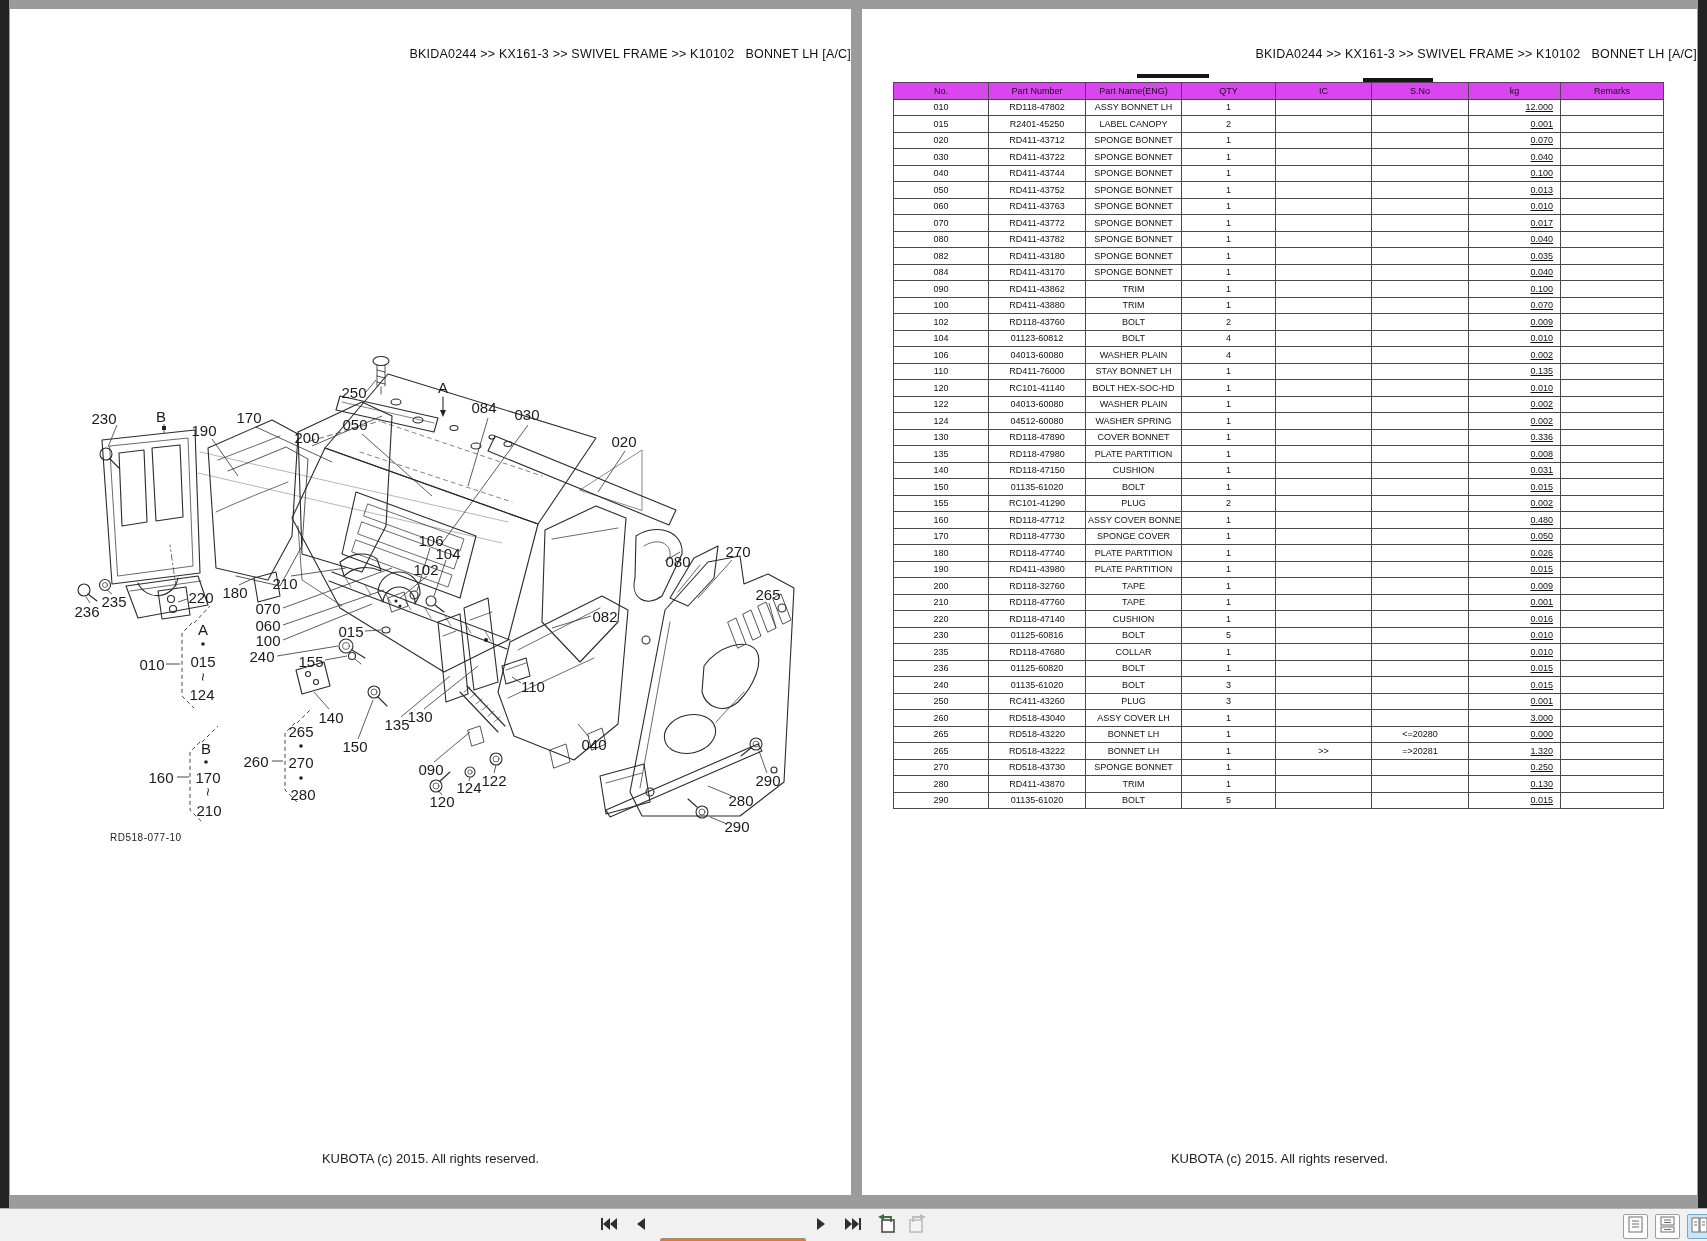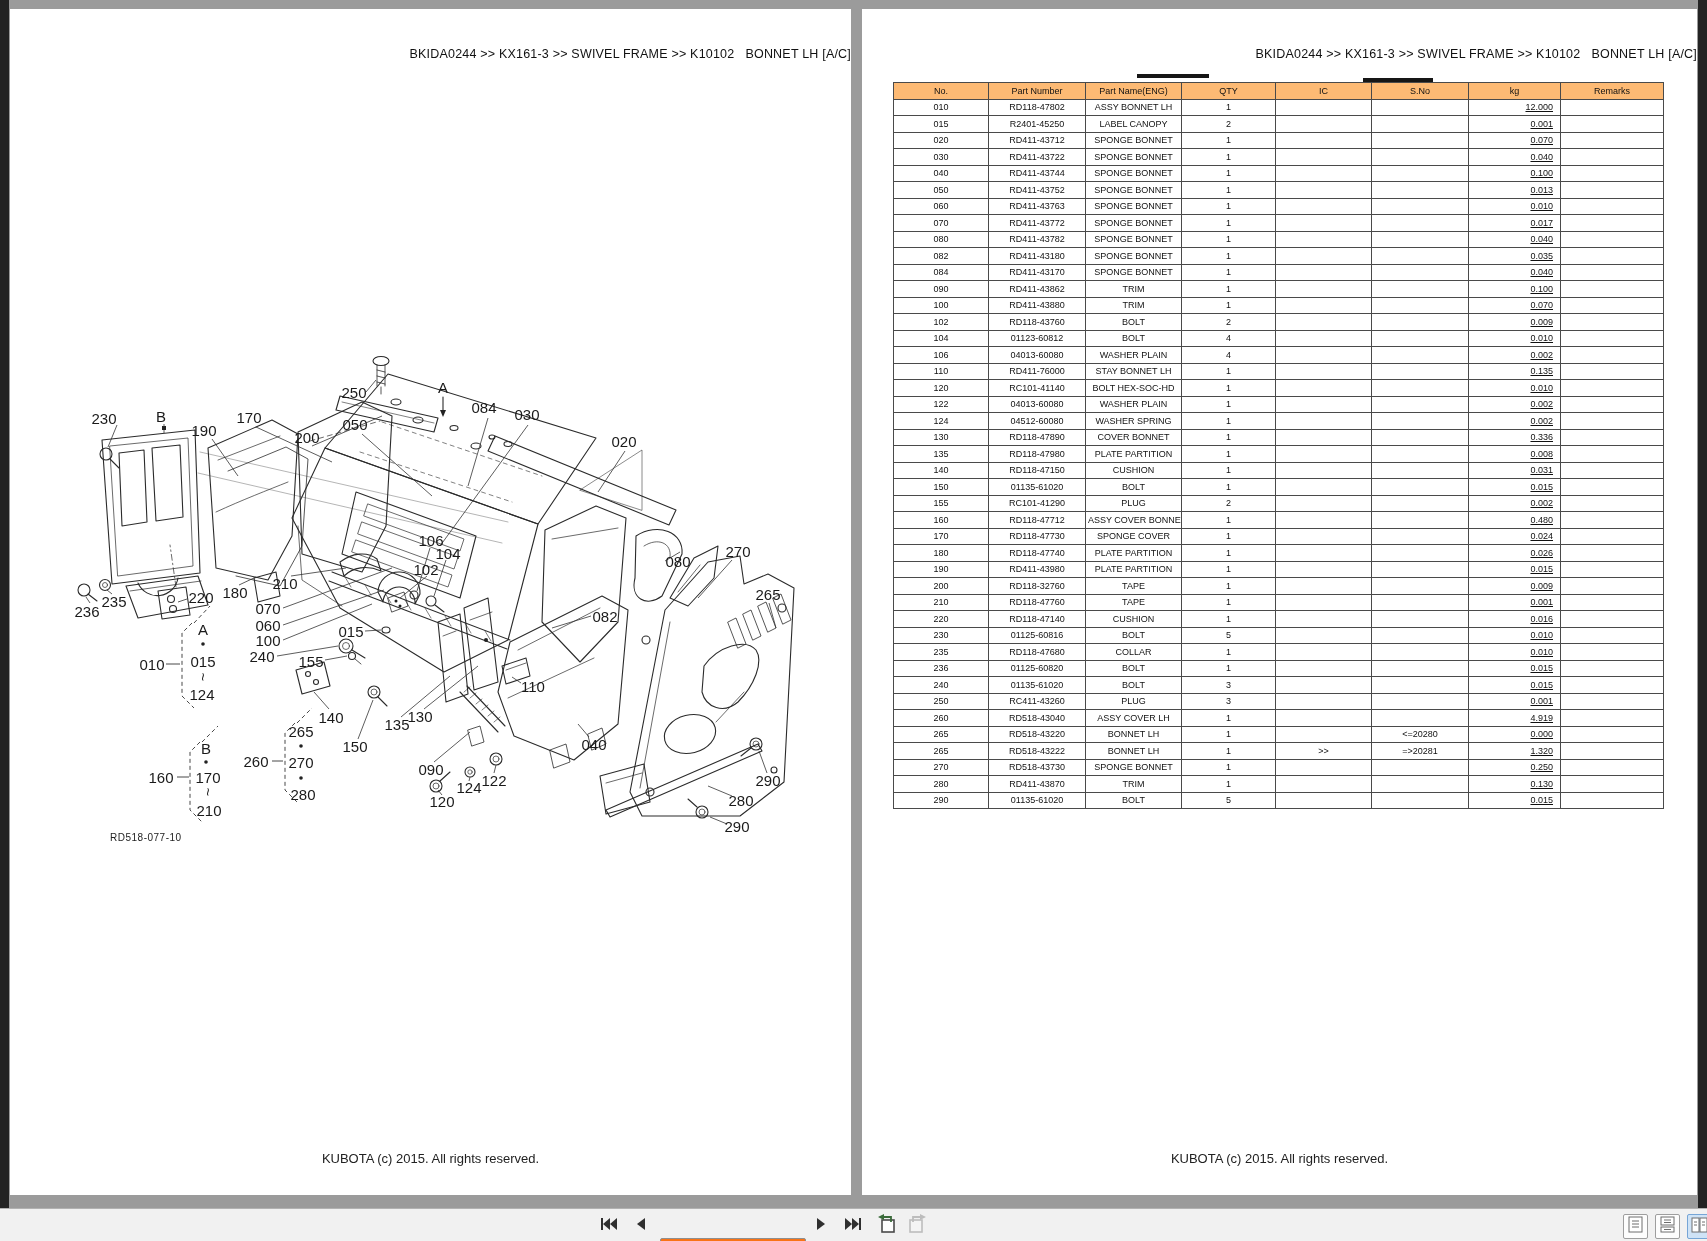--- a/index.html
+++ b/index.html
@@ -12,21 +12,21 @@
   .page.pright{left:862px;width:835px;}
   .page-header{position:absolute;top:38px;left:0;width:100%;text-align:right;
                font-size:12.5px;color:#111;white-space:pre;letter-spacing:.2px;}
   .page-footer{position:absolute;top:1142px;left:0;width:100%;text-align:center;
                font-size:13px;color:#222;}
   
   table.parts{position:absolute;left:31px;top:73px;width:770px;border-collapse:collapse;
               table-layout:fixed;font-size:9px;color:#111;}
   table.parts th,table.parts td{border:1px solid #4a4a4a;height:15.5px;padding:0 2px;
               text-align:center;overflow:hidden;white-space:nowrap;font-weight:normal;}
-  table.parts th{background:#fdba74;}
+  table.parts th{background:#d946ef;}
   table.parts td.c6{text-align:right;padding-right:7px;text-decoration:underline;}
   .artifact{position:absolute;background:#161616;}
   
   .diagram{position:absolute;left:30px;top:331px;width:780px;height:540px;}
   .diagram svg{position:absolute;left:0;top:0;}
   .callout{position:absolute;transform:translate(-50%,-50%);font-size:15px;color:#1a1a1a;
            white-space:nowrap;line-height:1;}
   .callout.rot90{transform:translate(-50%,-50%) rotate(90deg);}
   .figcode{position:absolute;left:70px;top:492px;font-size:10px;color:#222;letter-spacing:.5px;}
   
@@ -623,21 +623,21 @@
             <td class="c6">0.480</td>
             <td class="c7"></td>
           </tr>
           <tr>
             <td class="c0">170</td>
             <td class="c1">RD118-47730</td>
             <td class="c2">SPONGE COVER</td>
             <td class="c3">1</td>
             <td class="c4"></td>
             <td class="c5"></td>
-            <td class="c6">0.024</td>
+            <td class="c6">0.050</td>
             <td class="c7"></td>
           </tr>
           <tr>
             <td class="c0">180</td>
             <td class="c1">RD118-47740</td>
             <td class="c2">PLATE PARTITION</td>
             <td class="c3">1</td>
             <td class="c4"></td>
             <td class="c5"></td>
             <td class="c6">0.026</td>
@@ -733,21 +733,21 @@
             <td class="c6">0.001</td>
             <td class="c7"></td>
           </tr>
           <tr>
             <td class="c0">260</td>
             <td class="c1">RD518-43040</td>
             <td class="c2">ASSY COVER LH</td>
             <td class="c3">1</td>
             <td class="c4"></td>
             <td class="c5"></td>
-            <td class="c6">4.919</td>
+            <td class="c6">3.000</td>
             <td class="c7"></td>
           </tr>
           <tr>
             <td class="c0">265</td>
             <td class="c1">RD518-43220</td>
             <td class="c2">BONNET LH</td>
             <td class="c3">1</td>
             <td class="c4"></td>
             <td class="c5">&lt;=20280</td>
             <td class="c6">0.000</td>

